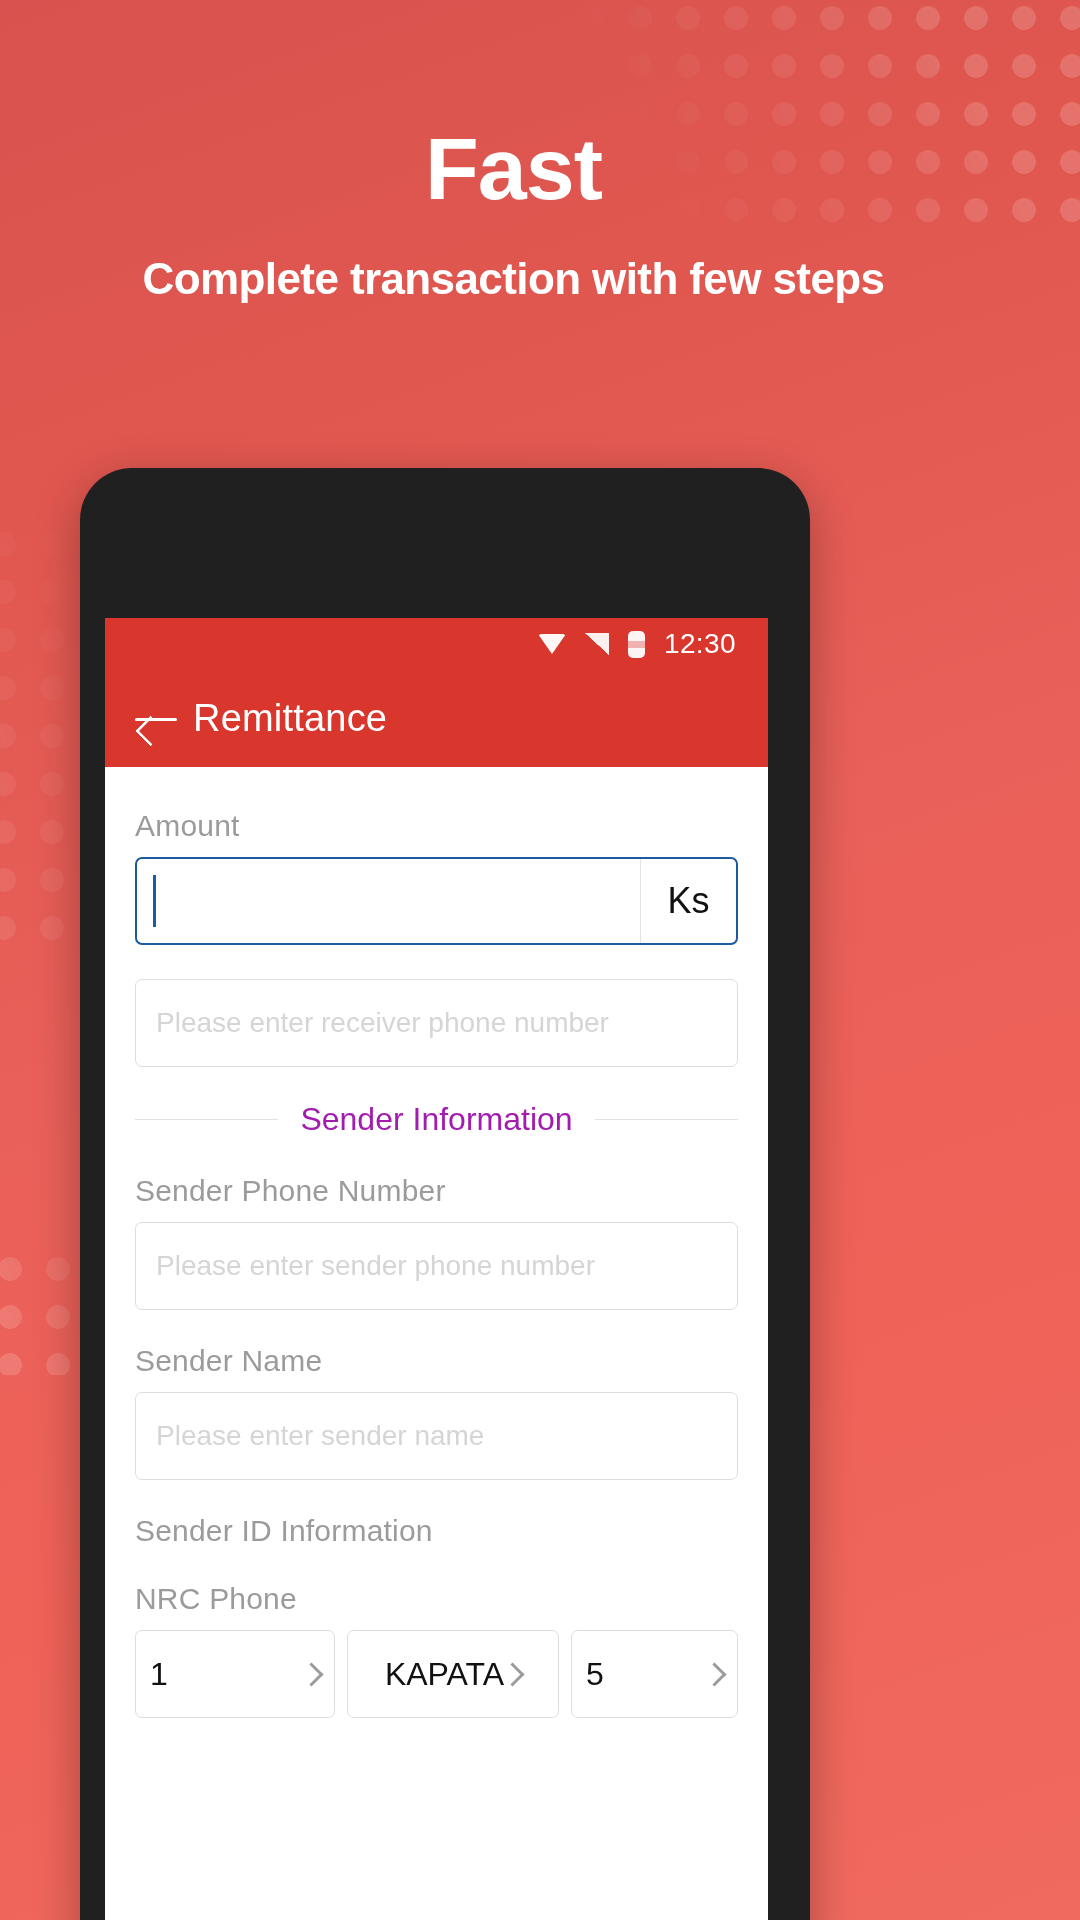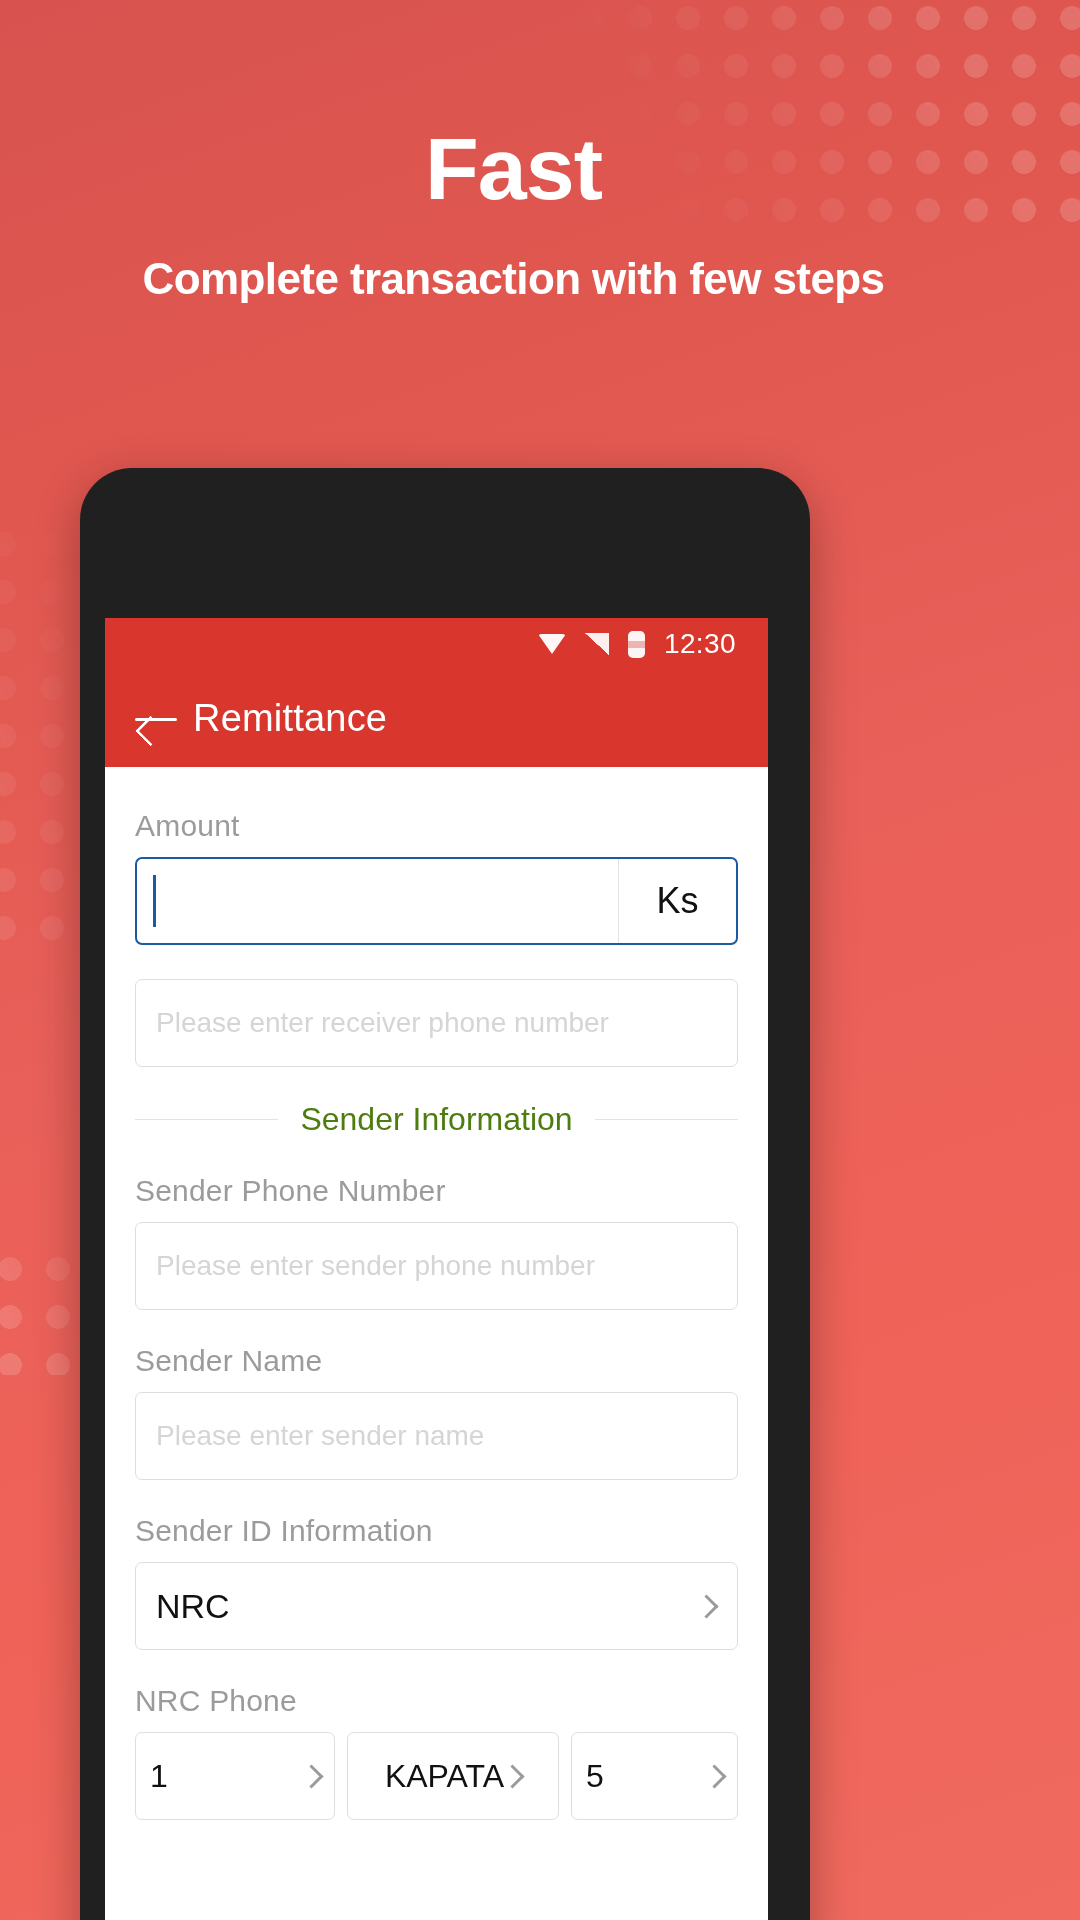--- a/index.html
+++ b/index.html
@@ -128,36 +128,36 @@
     border:2.6px solid #1c5aa3;
     padding:0 0 0 0;
   }
   #amount-inner{
     flex:1; display:flex; align-items:center; padding-left:16px; height:100%;
   }
   #amount-caret{
     width:3px;height:52px;background:#1c5aa3;
   }
   #amount-suffix-wrap{
-    width:118px; height:100%;
+    width:96px; height:100%;
     border-left:1.6px solid #e3e3e3;
     display:flex; align-items:center; justify-content:center;
   }
   #amount-suffix{ font-size:36px; color:#111; }
 
   .field-block{ margin-bottom:34px; }
 
   
   #section-divider{
     display:flex; align-items:center; gap:22px;
     margin:14px 0 36px 0;
   }
   .divider-line{ flex:1; height:1.6px; background:#e2e2e2; }
   #section-title{
-    font-size:32px; color:#4d7c0f; white-space:nowrap;
+    font-size:32px; color:#a21caf; white-space:nowrap;
   }
 
   
   .select-box{
     height:88px; border:1.6px solid #dedede; border-radius:7px;
     display:flex; align-items:center; justify-content:space-between;
     padding:0 22px 0 20px; background:#fff;
   }
   .select-value{ font-size:34px; color:#111; }
   .chevron{
@@ -230,24 +230,20 @@
         <div class="input-box">Please enter sender phone number</div>
       </div>
 
       <div class="field-block">
         <div class="field-label">Sender Name</div>
         <div class="input-box">Please enter sender name</div>
       </div>
 
       <div class="field-block">
         <div class="field-label">Sender ID Information</div>
-        <div class="select-box">
-          <span class="select-value">NRC</span>
-          <span class="chevron"></span>
-        </div>
       </div>
 
       <div class="field-block">
         <div class="field-label">NRC Phone</div>
         <div id="nrc-row">
           <div class="select-box" id="nrc-cell-1">
             <span class="select-value">1</span>
             <span class="chevron"></span>
           </div>
           <div class="select-box" id="nrc-cell-2">

